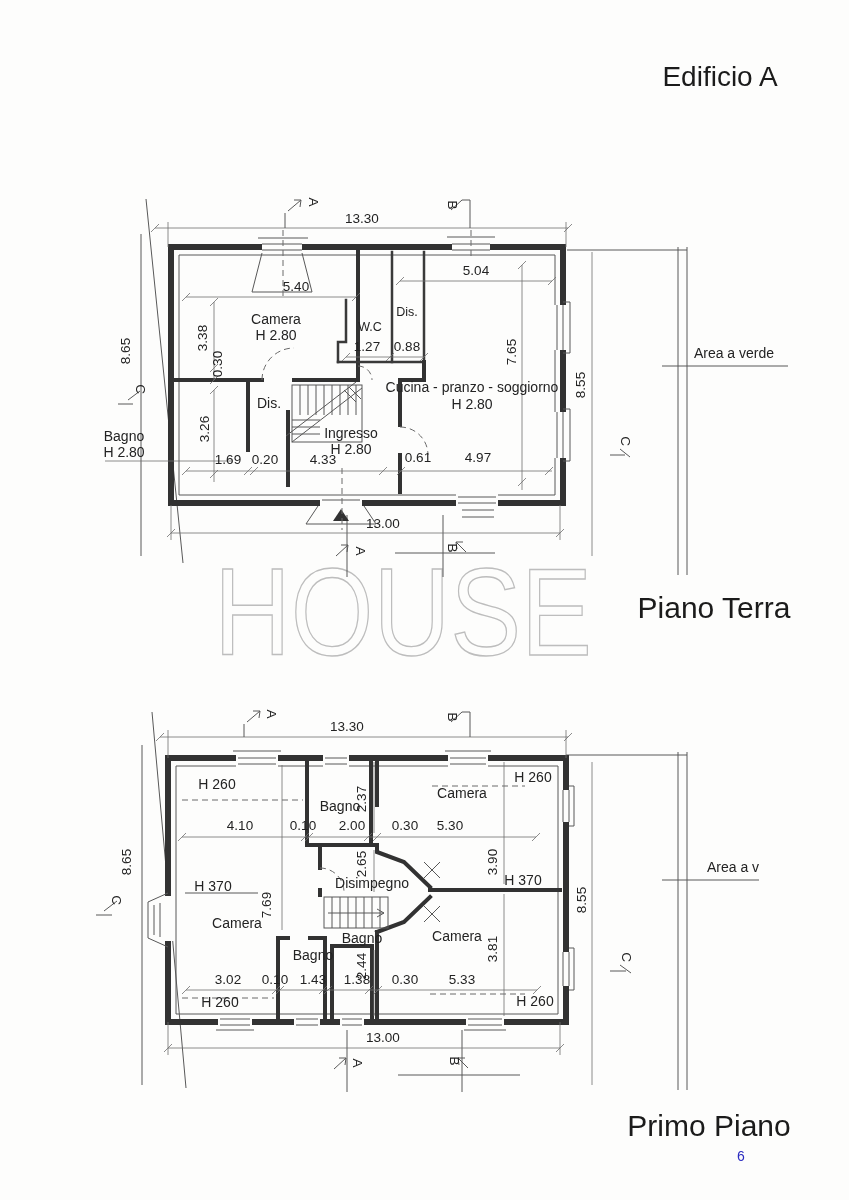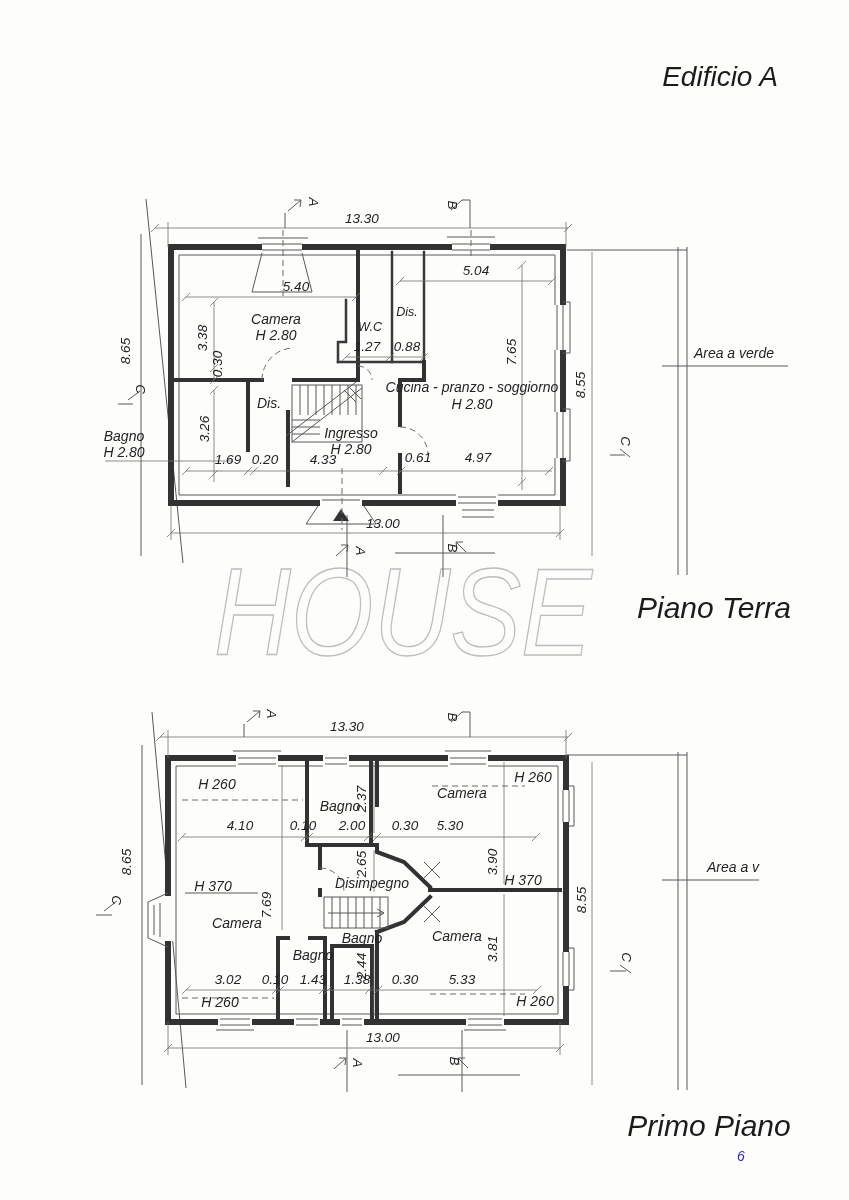--- a/index.html
+++ b/index.html
@@ -1,16 +1,16 @@
 <!DOCTYPE html>
 <html><head>
 <meta charset="utf-8">
 <style>
   html,body{margin:0;padding:0;background:#fdfdfc;}
-  .page{position:relative;width:849px;height:1200px;background:#fdfdfc;overflow:hidden;font-style:italic;}
+  .page{position:relative;width:849px;height:1200px;background:#fdfdfc;overflow:hidden;}
   svg{position:absolute;left:0;top:0;}
   .w6{stroke:#323232;stroke-width:6;fill:none;stroke-linecap:square}
   .w4{stroke:#323232;stroke-width:4;fill:none;stroke-linecap:square}
   .w3{stroke:#3a3a3a;stroke-width:2.5;fill:none;stroke-linecap:square}
   .tn{stroke:#585858;stroke-width:1;fill:none}
   .tn2{stroke:#6f6f6f;stroke-width:0.8;fill:none}
   .dsh{stroke:#6a6a6a;stroke-width:1;fill:none;stroke-dasharray:6 4}
   .msk{fill:#fdfdfc;stroke:none}
   .blk{fill:#323232;stroke:none}
   text{font-family:"Liberation Sans","DejaVu Sans",sans-serif;fill:#232323}

